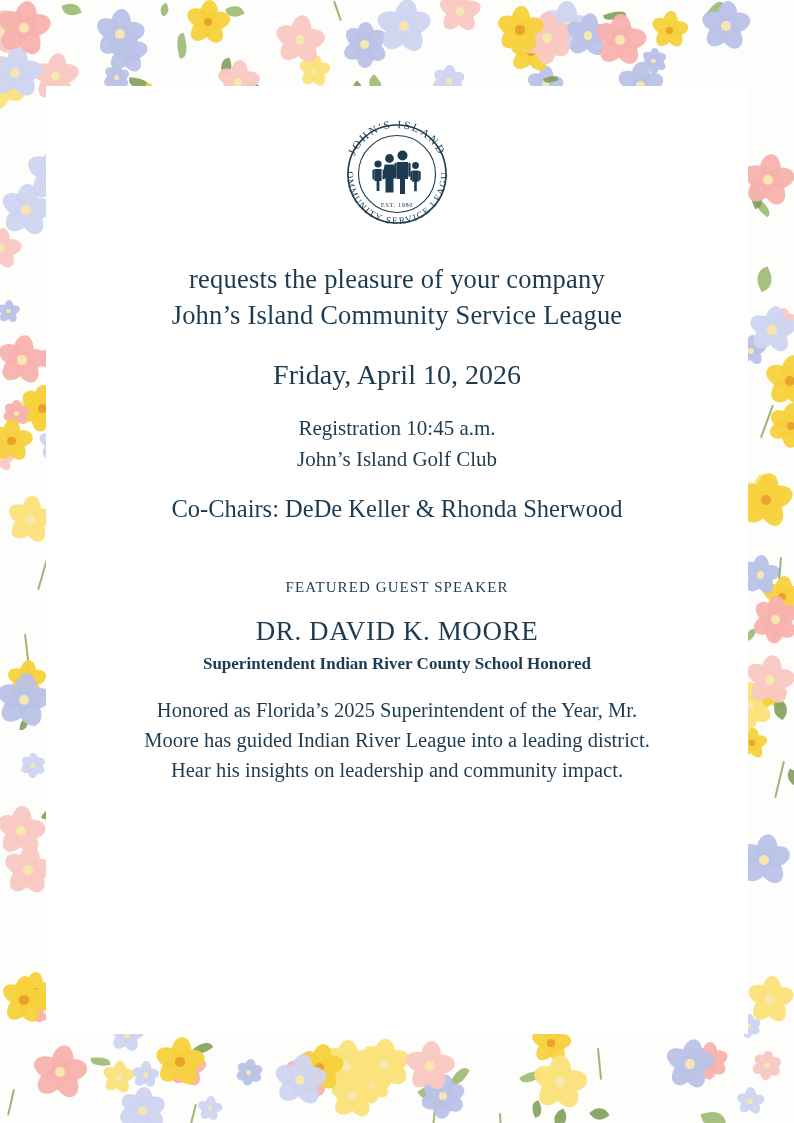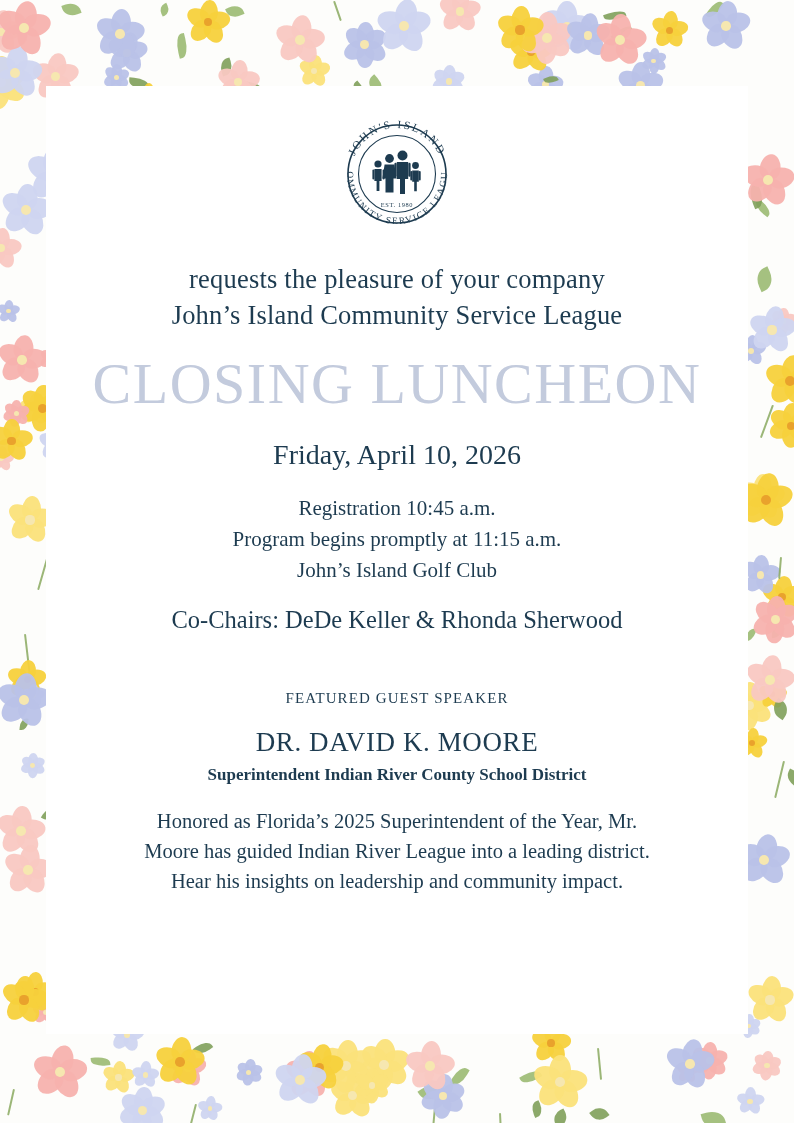--- a/index.html
+++ b/index.html
@@ -1026,35 +1026,33 @@
             </g>
           </svg>
         </div>
       </div>
 
       <div class="lede">
         <div>requests the pleasure of your company</div>
         <div>John’s Island Community Service League</div>
       </div>
 
-      <div class="title">CLOSING LUNCHEON</div>
 
       <div class="date">Friday, April 10, 2026</div>
 
       <div class="details">
         <div>Registration  10:45 a.m.</div>
-        <div>Program begins promptly at 11:15 a.m.</div>
         <div>John’s Island Golf Club</div>
       </div>
 
       <div class="cochairs">Co-Chairs: DeDe Keller &amp; Rhonda Sherwood</div>
 
       <div class="speaker-label">FEATURED GUEST SPEAKER</div>
       <div class="speaker-name">DR. DAVID K. MOORE</div>
-      <div class="speaker-role">Superintendent Indian River County School District</div>
+      <div class="speaker-role">Superintendent Indian River County School Honored</div>
 
       <div class="bio">
         <div>Honored as Florida’s 2025 Superintendent of the Year, Mr.</div>
         <div>Moore has guided Indian River League into a leading district.</div>
         <div>Hear his insights on leadership and community impact.</div>
       </div>
 
 
     </div>
   </div>

